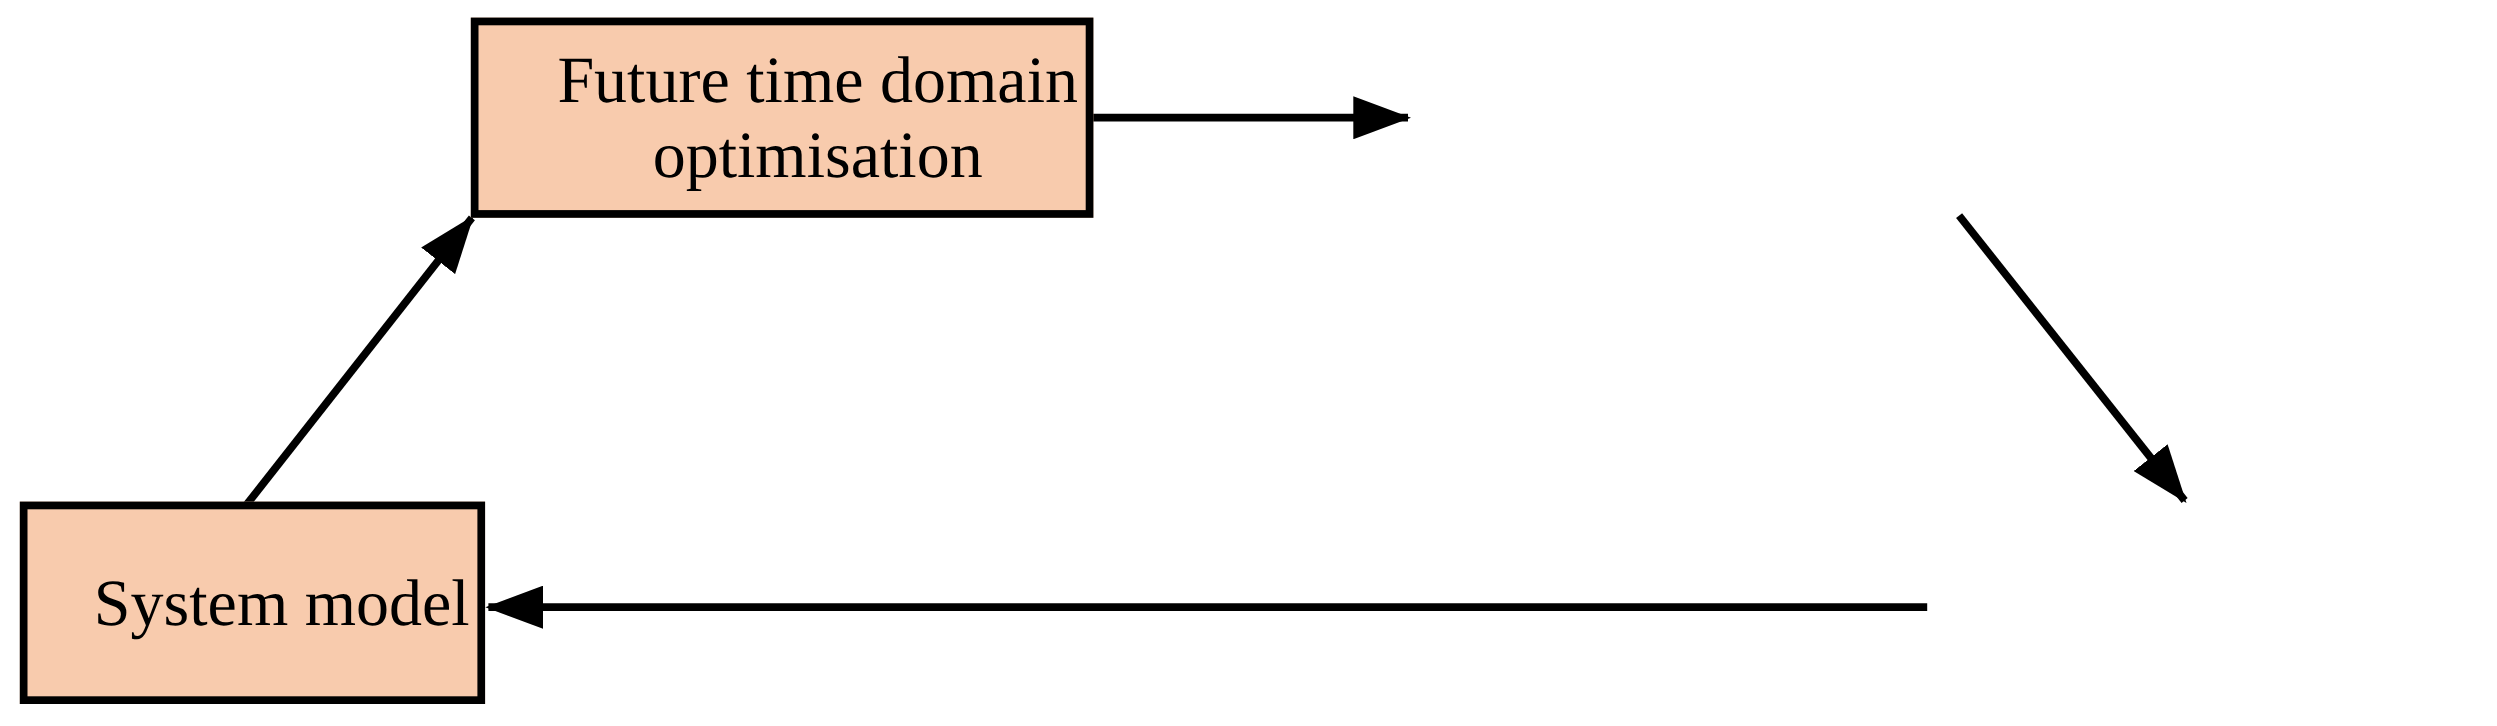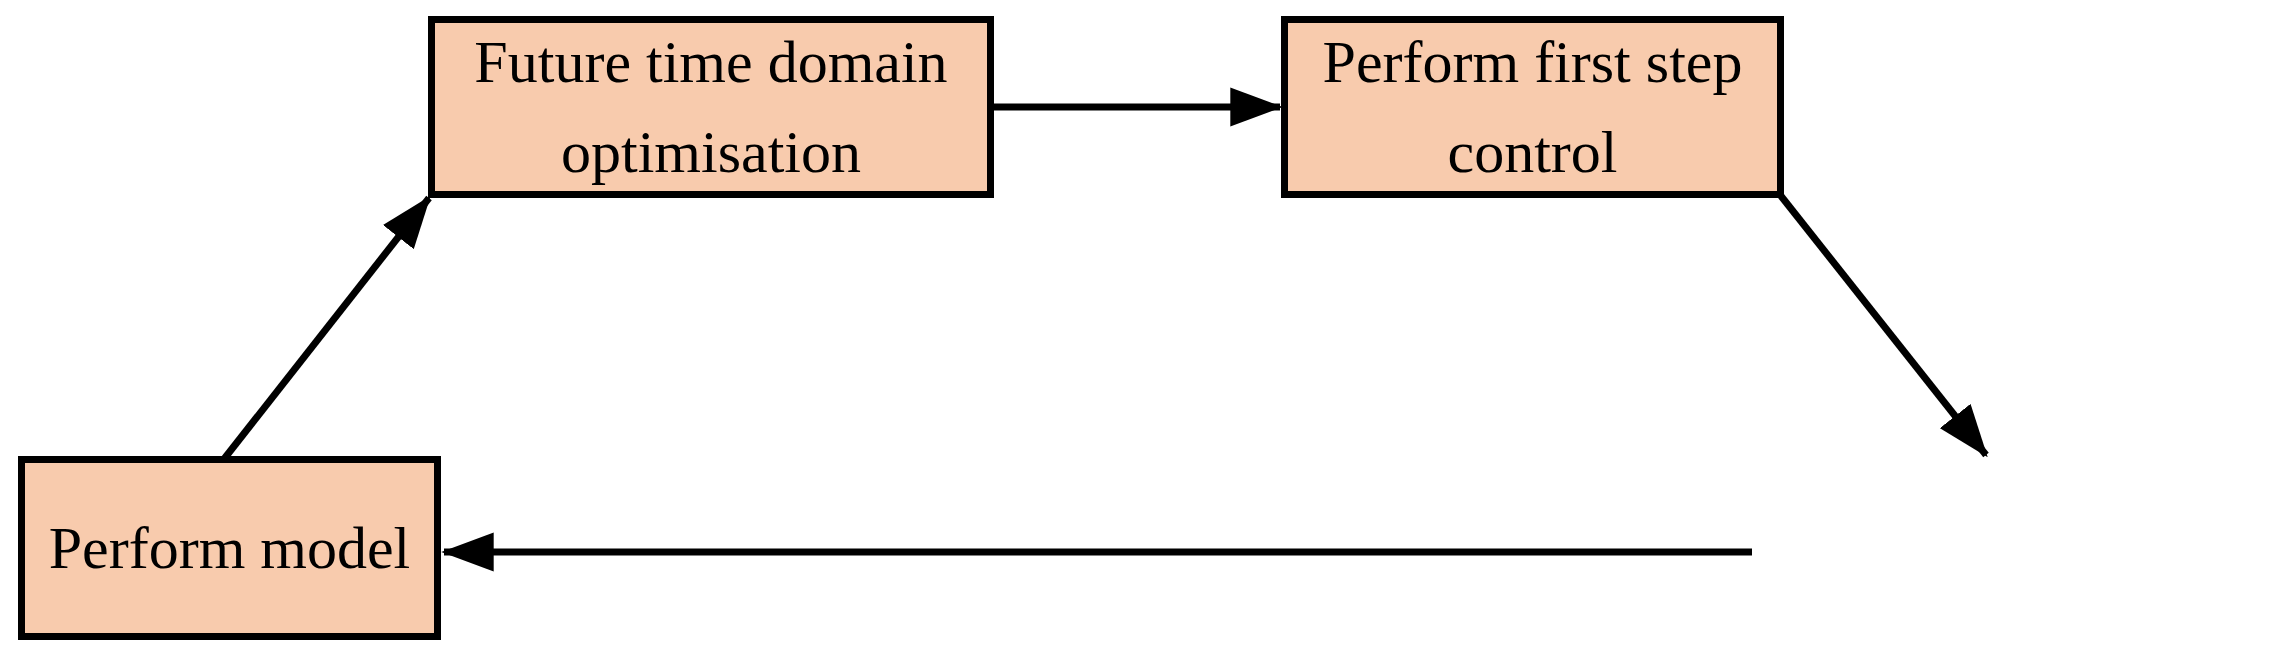--- a/index.html
+++ b/index.html
@@ -25,25 +25,25 @@
     width: 2270px;
     height: 660px;
   }
   .node {
     position: absolute;
     box-sizing: border-box;
     border: 7px solid #000000;
     background: #F8CBAD;
     display: flex;
     align-items: center;
-    justify-content: center;
+    justify-content: flex-end;
     text-align: center;
     font-family: "Liberation Serif", "DejaVu Serif", serif;
     font-size: 60px;
-    line-height: 90px;
+    line-height: 68px;
     color: #000000;
     white-space: pre-line;
     padding: 0 7px;
   }
   .node-future  { left: 428px;  top: 16px;  width: 566px; height: 182px; }
   .node-control { left: 1281px; top: 16px;  width: 503px; height: 182px; }
   .node-status  { left: 1752px; top: 457px; width: 502px; height: 181px; }
   .node-system  { left: 18px;   top: 456px; width: 423px; height: 184px; }
   .arrow {
     stroke: #000000;
@@ -69,23 +69,19 @@
     <line class="arrow" x1="1781" y1="196" x2="1986" y2="455" marker-end="url(#arrowhead)" style="stroke: rgb(0, 0, 0);"></line>
 
     <line class="arrow" x1="1752" y1="552" x2="444" y2="552" marker-end="url(#arrowhead)" style="stroke: rgb(0, 0, 0);"></line>
   </svg>
 
   <div class="node node-future" style="background: rgb(248, 203, 173); border-color: rgb(0, 0, 0);">
     <span>Future time domain
 optimisation</span>
   </div>
 
-  <div class="node node-control" style="background: rgb(248, 203, 173); border-color: rgb(0, 0, 0);">
-    <span>Perform first step
-control</span>
-  </div>
 
 
   <div class="node node-system" style="background: rgb(248, 203, 173); border-color: rgb(0, 0, 0);">
-    <span>Perform model</span>
+    <span>System model</span>
   </div>
 
 </div>
 
 </body></html>

